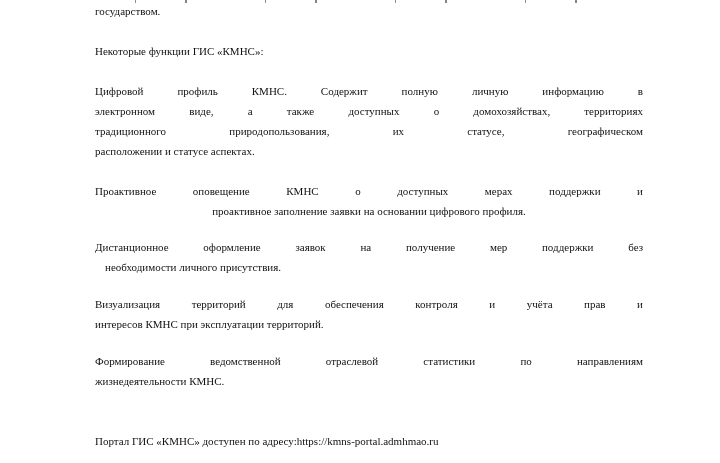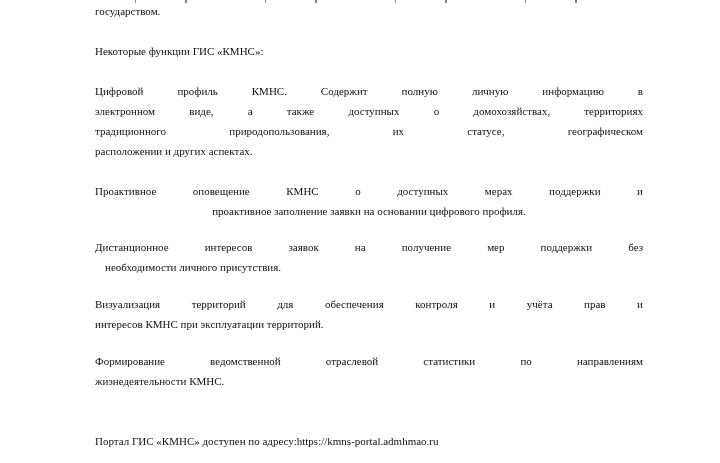--- a/index.html
+++ b/index.html
@@ -33,26 +33,26 @@
     <div class="descenders" style="top:14px;"></div>
   </div>
 
   <div class="line" style="top:1px;">государством.</div>
 
   <div class="line" style="top:41px;">Некоторые функции ГИС «КМНС»:</div>
 
   <div class="line just" style="top:81px;">Цифровой профиль КМНС. Содержит полную личную информацию в</div>
   <div class="line just" style="top:101px;">электронном виде, а также доступных о домохозяйствах, территориях</div>
   <div class="line just" style="top:121px;">традиционного природопользования, их статусе, географическом</div>
-  <div class="line" style="top:141px;">расположении и других аспектах.</div>
+  <div class="line" style="top:141px;">расположении и статусе аспектах.</div>
 
   <div class="line just" style="top:181px;">Проактивное оповещение КМНС о доступных мерах поддержки и</div>
   <div class="line" style="top:201px;text-align:center;">проактивное заполнение заявки на основании цифрового профиля.</div>
 
-  <div class="line just" style="top:237px;">Дистанционное интересов заявок на получение мер поддержки без</div>
+  <div class="line just" style="top:237px;">Дистанционное оформление заявок на получение мер поддержки без</div>
   <div class="line" style="top:257px;margin-left:10px;">необходимости личного присутствия.</div>
 
   <div class="line just" style="top:294px;">Визуализация территорий для обеспечения контроля и учёта прав и</div>
   <div class="line" style="top:314px;">интересов КМНС при эксплуатации территорий.</div>
 
   <div class="line just" style="top:351px;">Формирование ведомственной отраслевой статистики по направлениям</div>
   <div class="line" style="top:371px;">жизнедеятельности КМНС.</div>
 
   <div class="line" style="top:431px;">Портал ГИС «КМНС» доступен по адресу:https://kmns-portal.admhmao.ru</div>
 </div>

